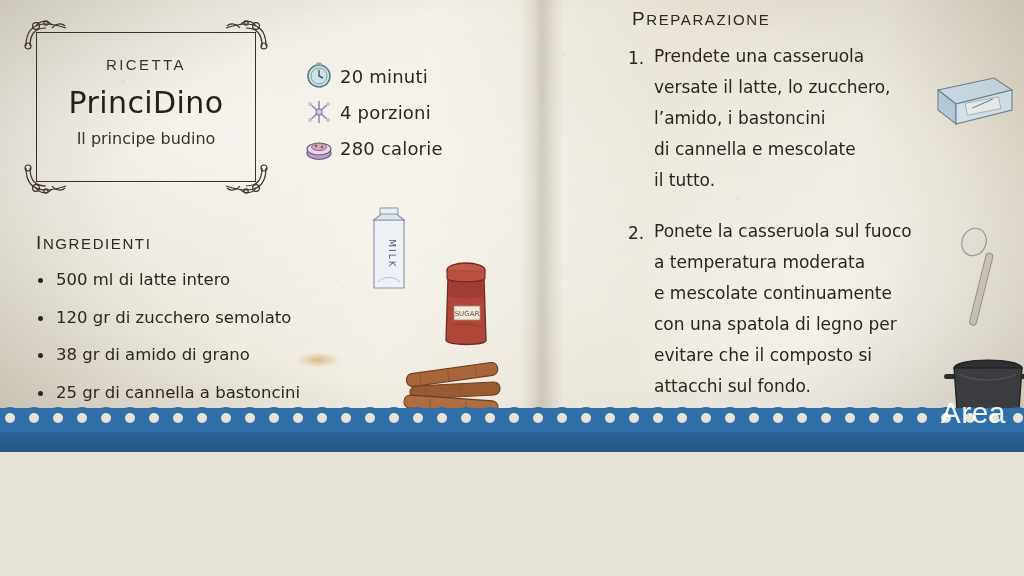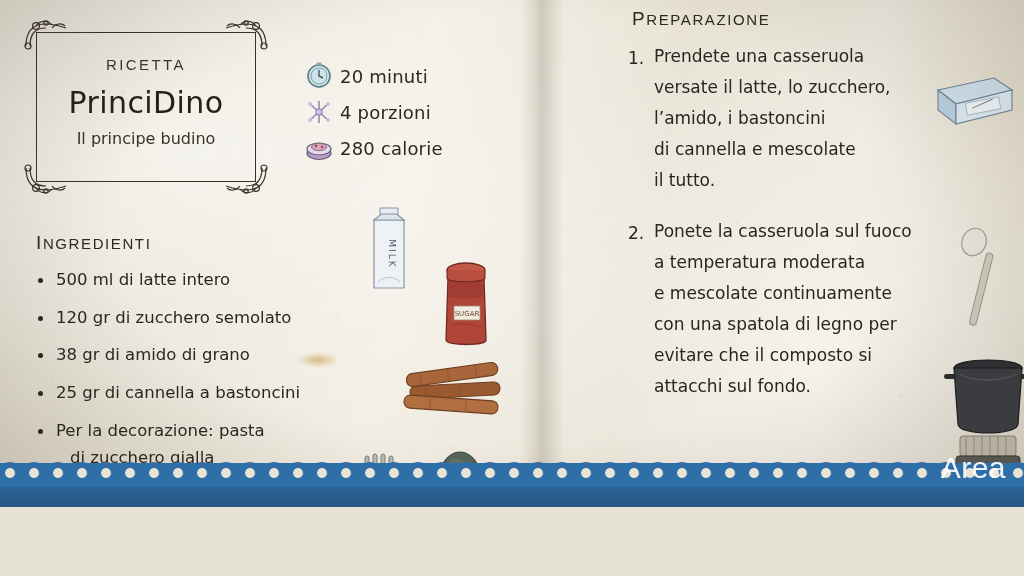--- a/index.html
+++ b/index.html
@@ -4,21 +4,21 @@
 <style>
   * { box-sizing: border-box; margin: 0; padding: 0; }
   html, body { width: 1024px; height: 576px; overflow: hidden; }
   body {
     font-family: "DejaVu Sans", sans-serif;
     background: #e7e2d6;
   }
   #page {
     position: relative;
     width: 1024px;
-    height: 507px;
+    height: 452px;
     overflow: hidden;
     background:
       radial-gradient(ellipse at 20% 30%, rgba(255,255,255,0.55), rgba(0,0,0,0) 60%),
       radial-gradient(ellipse at 78% 70%, rgba(255,255,255,0.40), rgba(0,0,0,0) 55%),
       linear-gradient(100deg, #ded8c9 0%, #e9e4d7 18%, #f1ece1 40%, #e6e0d1 62%, #efeae0 80%, #ded7c6 100%);
     padding-left: 28px;
   }
   
   #page::before {
     content: "";

